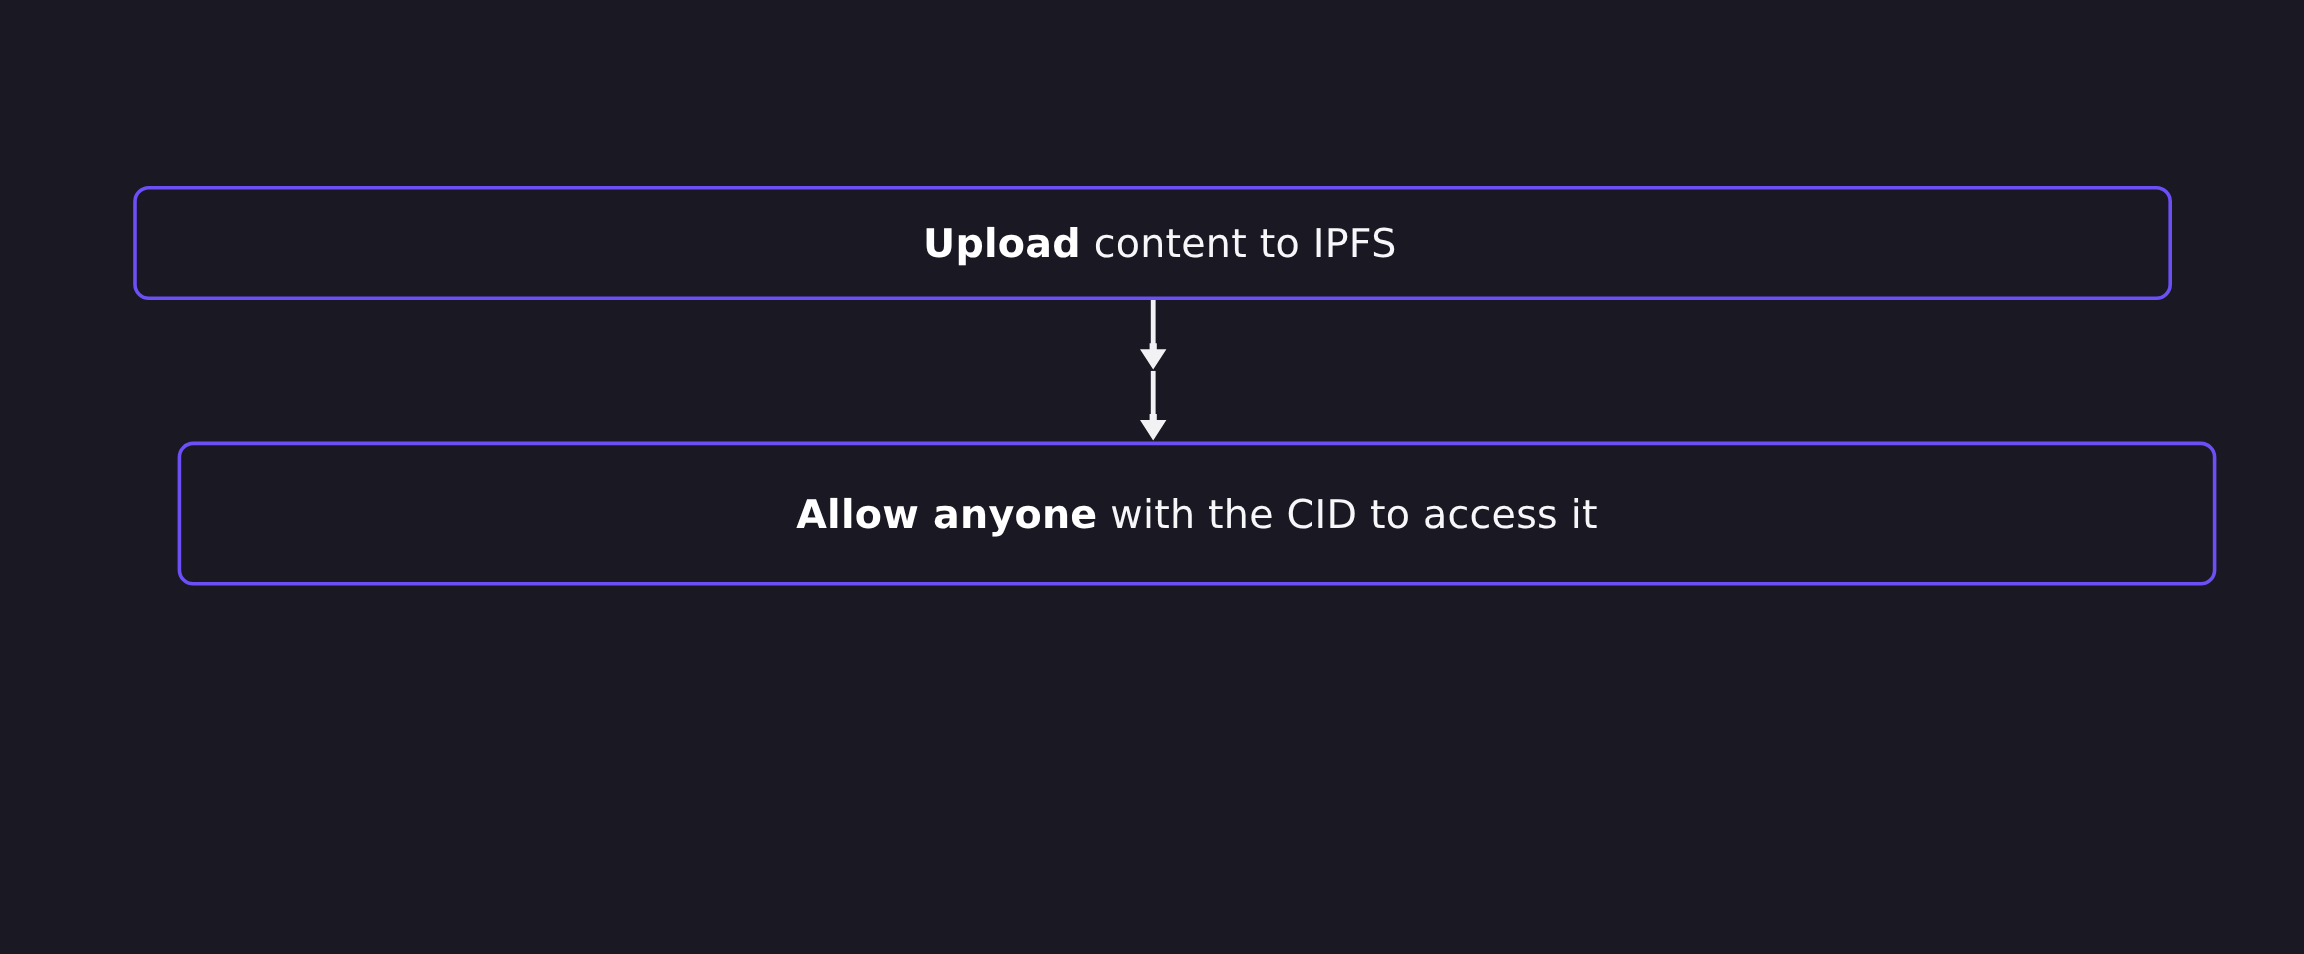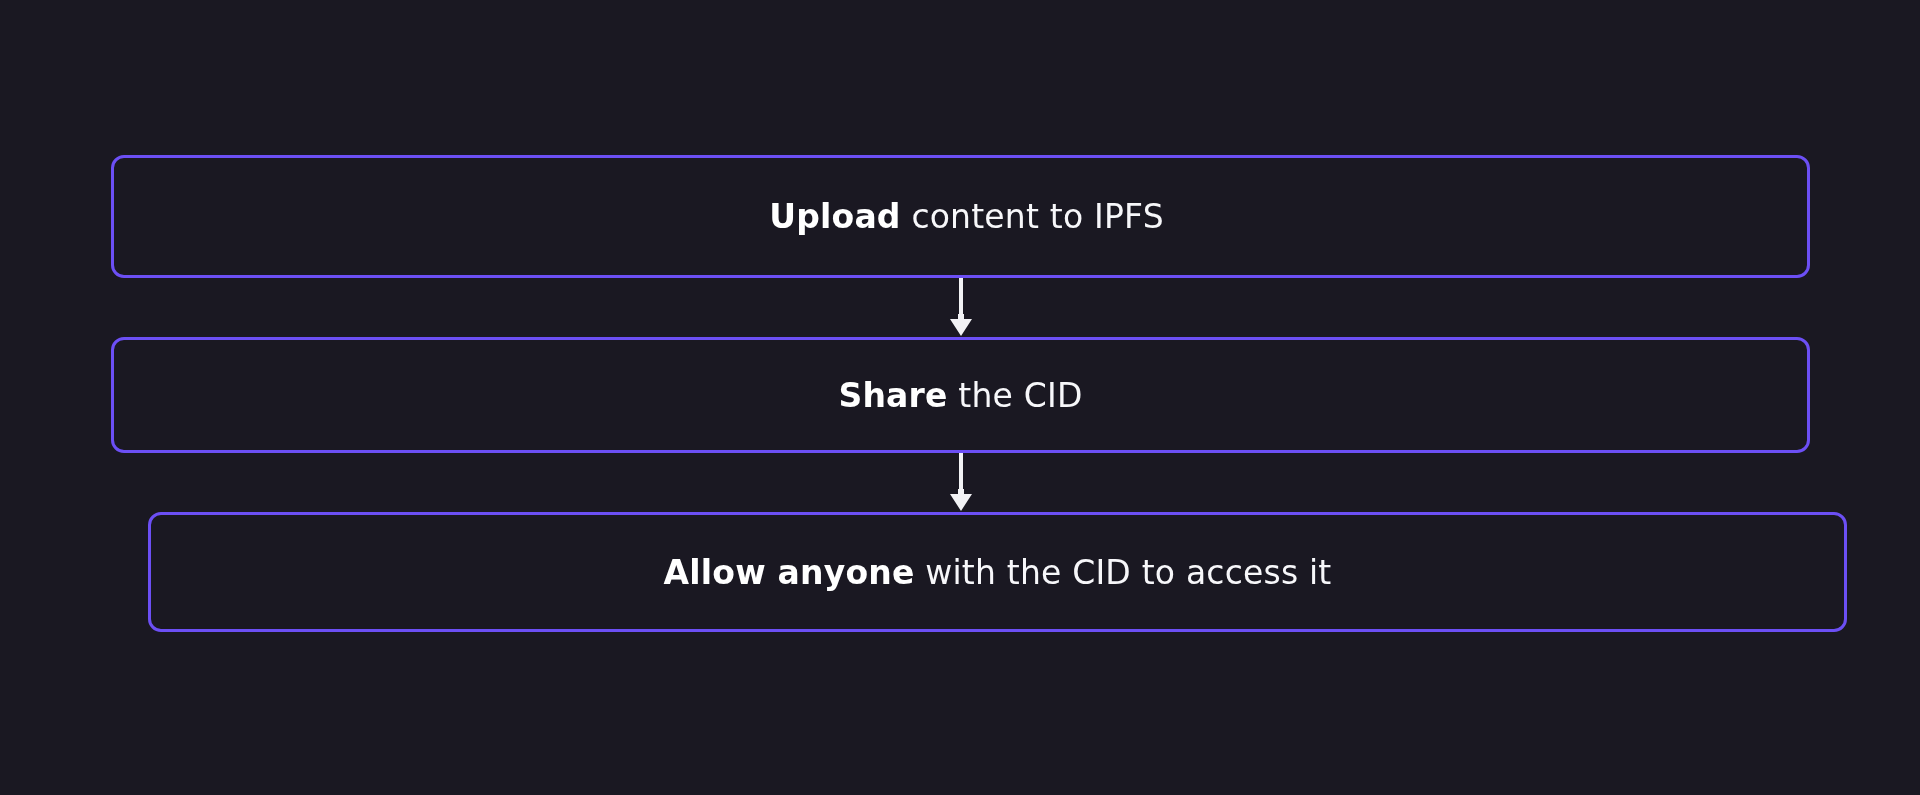--- a/index.html
+++ b/index.html
@@ -24,21 +24,21 @@
     width: 100%;
     border: 3px solid #6c4ff5;
     border-radius: 13px;
     background: transparent;
     display: flex;
     align-items: center;
     justify-content: center;
     color: #ffffff;
     letter-spacing: 0.2px;
   }
-  .node-1 { height: 123px; padding-left: 12px; }
+  .node-1 { height: 95px; padding-left: 12px; }
   .node-2 { height: 116px; }
   .node-3 { height: 120px; margin-left: 37px; }
 
   .node-text {
     font-size: 33px;
     line-height: 1;
     white-space: pre;
     font-weight: 400;
     color: #f7f7fa;
   }
@@ -67,23 +67,20 @@
     <div class="node-text"><span class="lead">Upload</span><span> content to IPFS</span></div>
   </div>
 
   <div class="connector">
     <svg width="26" height="59" viewBox="0 0 26 59" aria-hidden="true">
       <rect x="11" y="0" width="4" height="40" fill="#f2f2f5"></rect>
       <path d="M13 58 L2 41 L10 41 L10 36 L16 36 L16 41 L24 41 Z" fill="#f2f2f5"></path>
     </svg>
   </div>
 
-  <div class="flow-node node-2">
-    <div class="node-text"><span class="lead">Share</span><span> the CID</span></div>
-  </div>
 
   <div class="connector">
     <svg width="26" height="59" viewBox="0 0 26 59" aria-hidden="true">
       <rect x="11" y="0" width="4" height="40" fill="#f2f2f5"></rect>
       <path d="M13 58 L2 41 L10 41 L10 36 L16 36 L16 41 L24 41 Z" fill="#f2f2f5"></path>
     </svg>
   </div>
 
   <div class="flow-node node-3">
     <div class="node-text"><span class="lead">Allow anyone</span><span> with the CID to access it</span></div>

